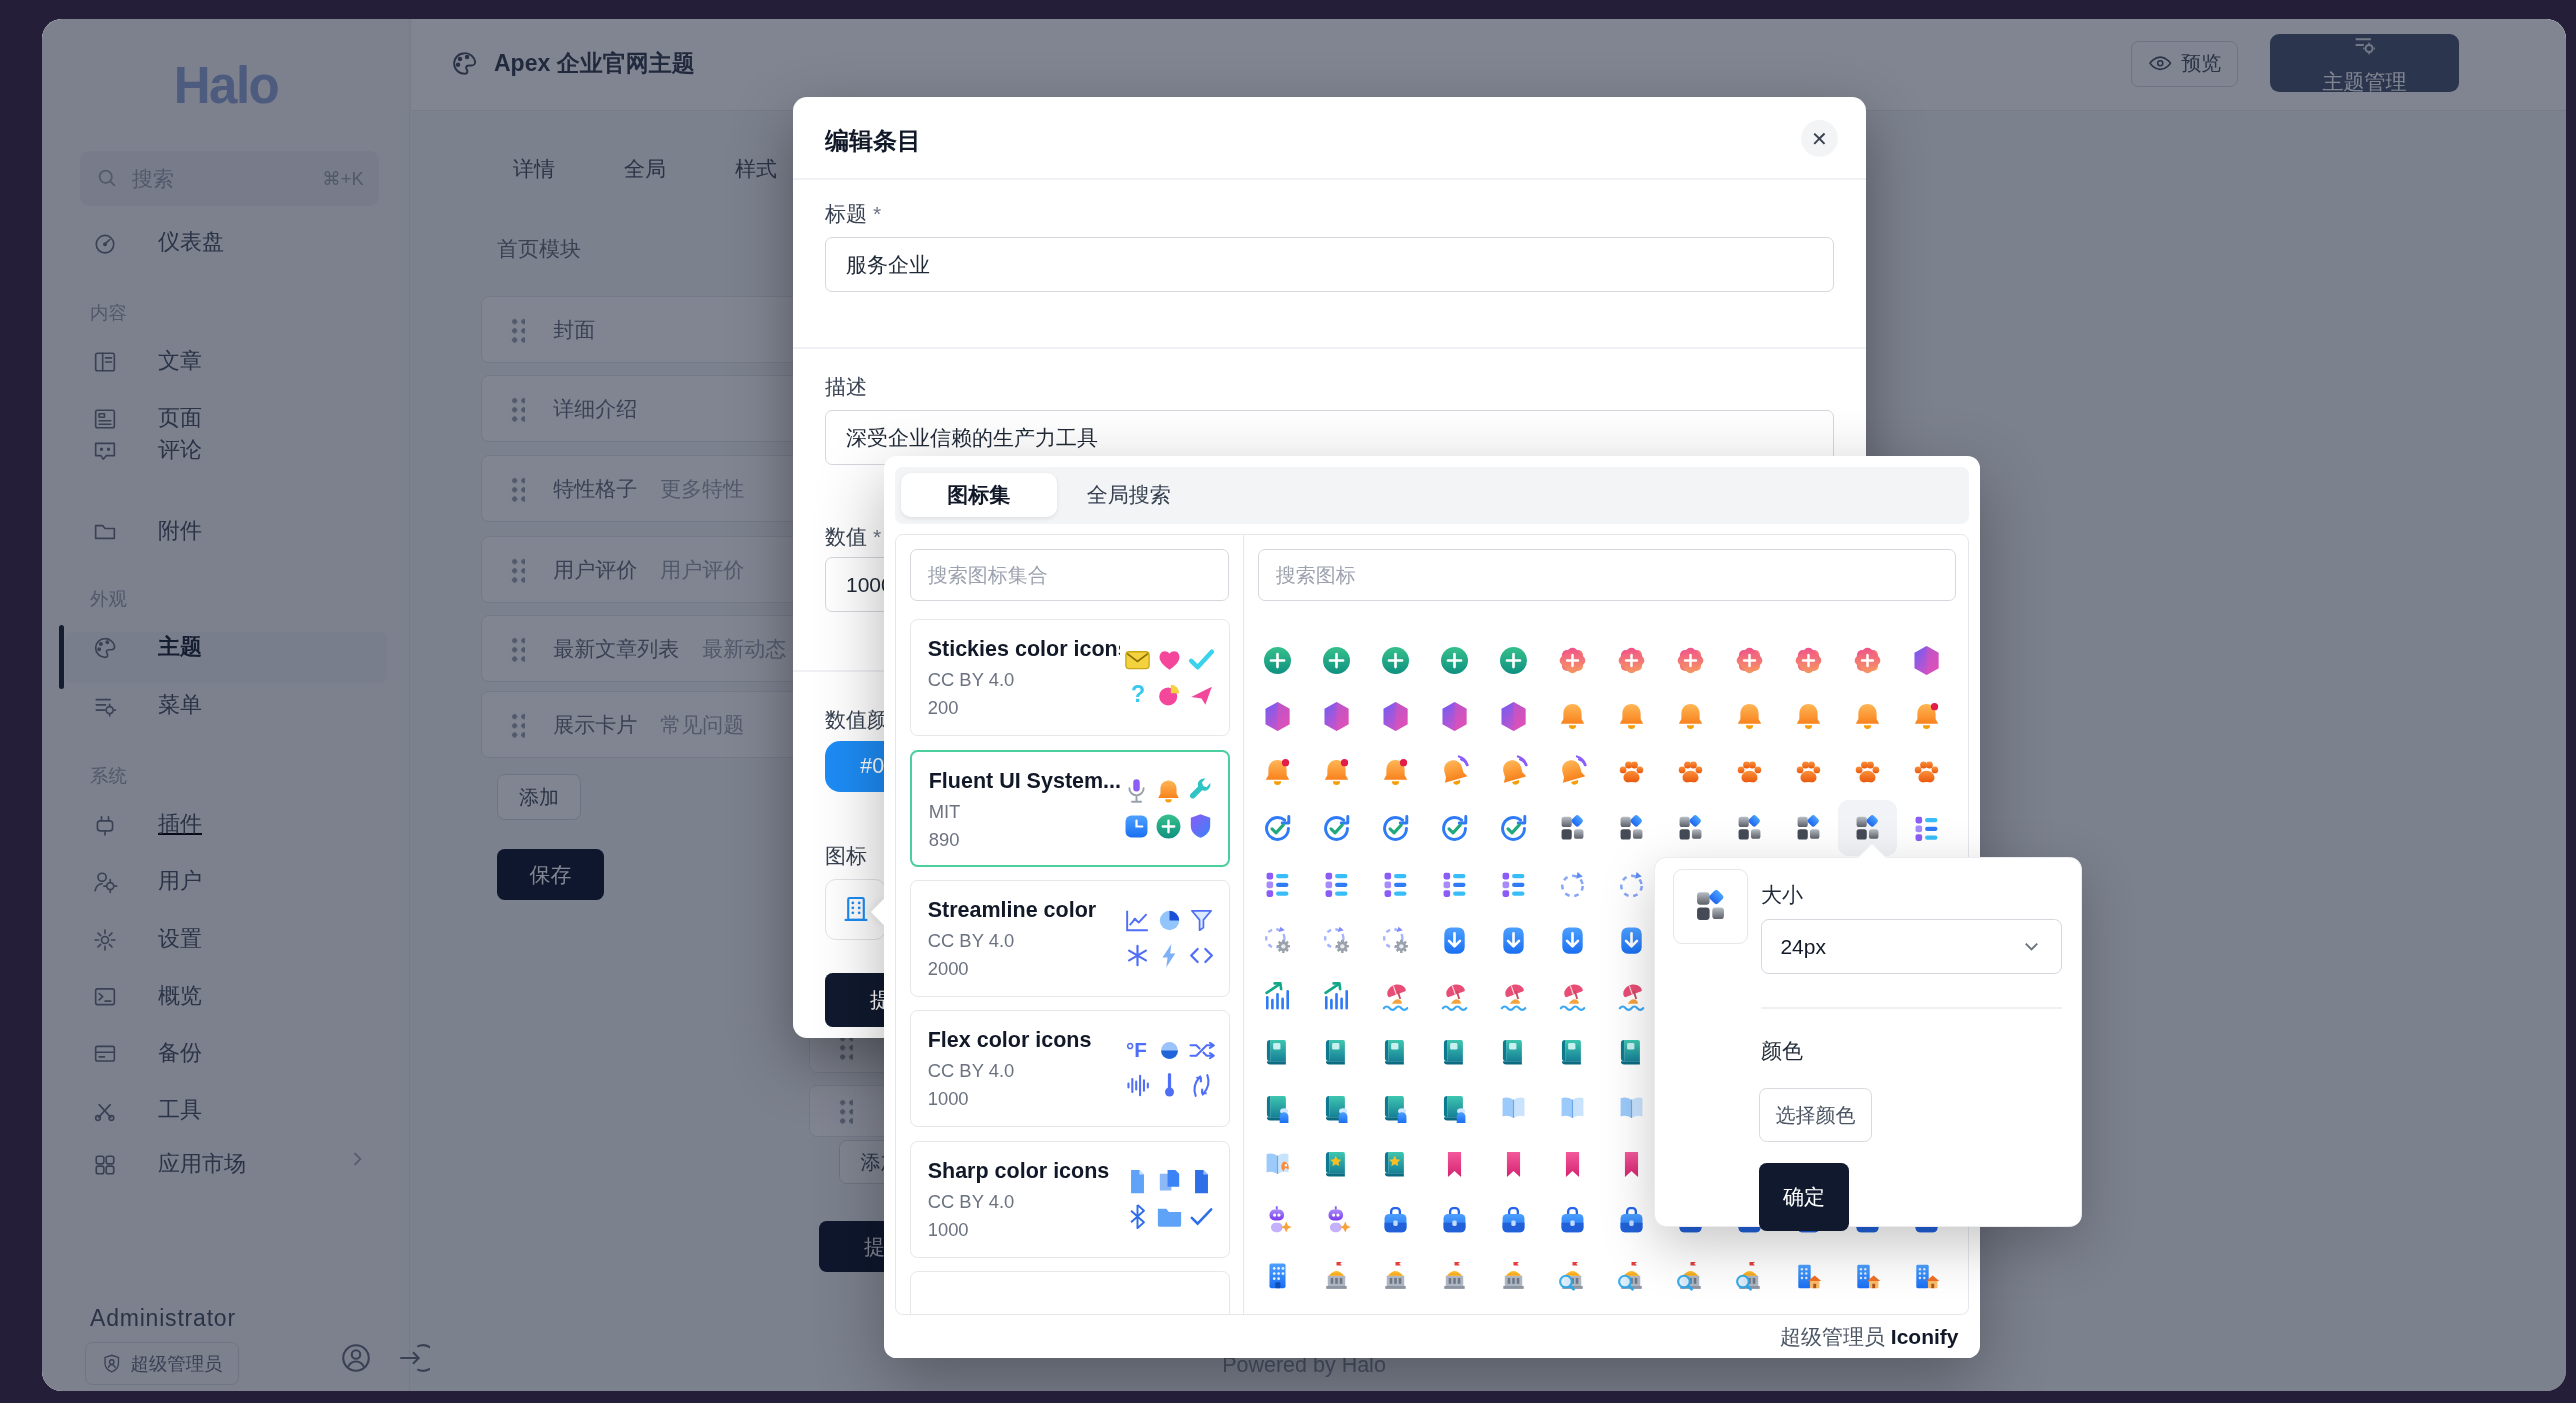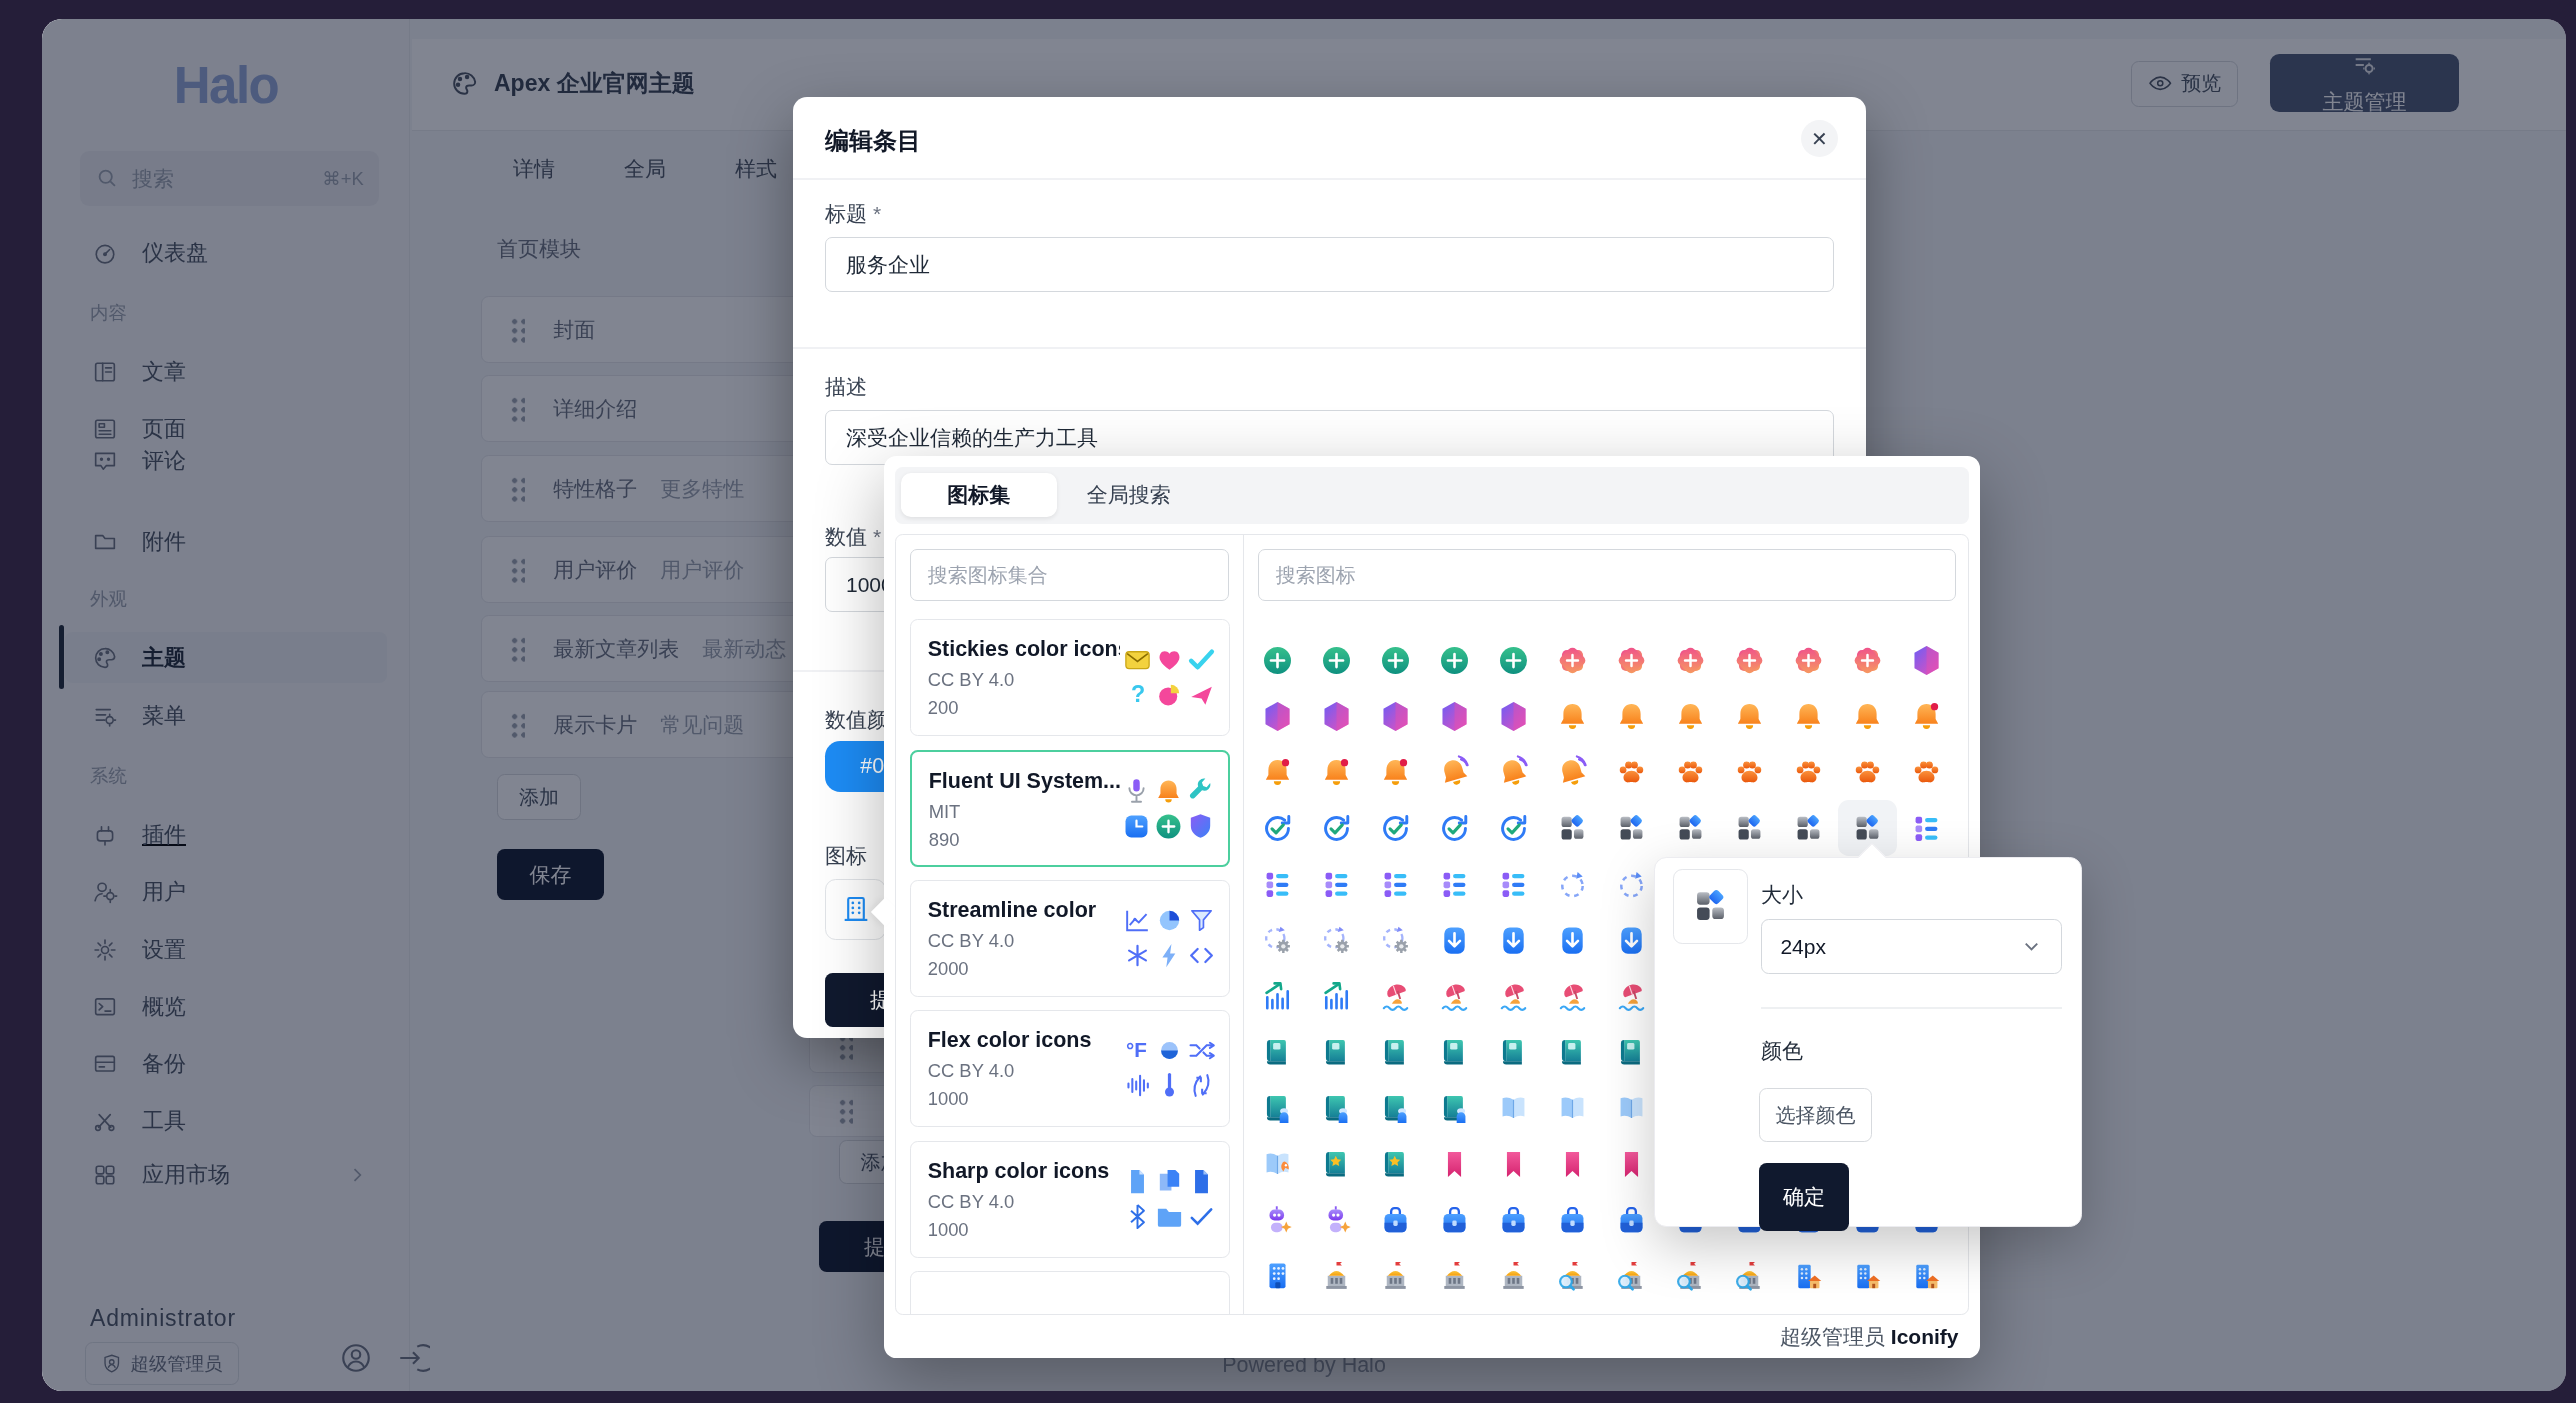--- a/index.html
+++ b/index.html
@@ -7,34 +7,34 @@
   body { font-family:"Liberation Sans","DejaVu Sans",sans-serif; background:#251e39; overflow:hidden; }
   #page { position:relative; width:2576px; height:1403px; background:#251e39; overflow:hidden; }
   .window { position:absolute; left:42px; top:19px; width:2524px; height:1372px; background:#f5f6f8; border-radius:20px; overflow:hidden; }
 
   
   .sidebar { position:absolute; left:0; top:0; width:368px; height:100%; background:#f6f6f8; border-right:1.5px solid #e8eaed; }
   .logo { position:absolute; left:0; top:37px; width:368px; text-align:center; font-size:51px; font-weight:bold; letter-spacing:-1.5px; color:#93a8d8; }
   .searchbox { position:absolute; left:38px; top:132px; width:299px; height:55px; background:#ecedf1; border-radius:9.2px; display:flex; align-items:center; padding:0 15.3px; }
   .searchbox .ph { color:#9ca3af; font-size:21px; margin-left:12.3px; flex:1; }
   .searchbox .kbd { color:#9ca3af; font-size:18.4px; }
-  .nav-item { position:absolute; left:23px; width:322px; height:51px; display:flex; align-items:center; border-radius:7.7px; }
+  .nav-item { position:absolute; left:23px; width:322px; height:51px; display:flex; align-items:flex-start; border-radius:7.7px;gap:16px; }
   .nav-item .ic { width:31px; height:31px; margin-left:24.5px; display:flex; align-items:center; justify-content:center; }
   .nav-item .lb { margin-left:21.5px; font-size:22px; color:#4b5563; flex:1; }
   .nav-item.active { background:#eef0f4; }
   .nav-item.active .lb { color:#1f2937; font-weight:bold; }
   .nav-ind { position:absolute; left:17px; width:4.6px; height:64px; border-radius:3.1px; background:#1f2937; }
   .nav-sec { position:absolute; left:48px; font-size:18.4px; color:#9ca3af; }
   .nav-chev { margin-right:20px; color:#9ca3af; }
   .user { position:absolute; left:48px; top:1286px; font-size:23px; color:#4b5563; letter-spacing:0.8px; }
   .role-badge { position:absolute; left:43px; top:1323px; height:43px; padding:0 15.3px; border:1.5px solid #dadde2; border-radius:7.7px; display:flex; align-items:center; gap:7.7px; font-size:18.4px; color:#6b7280; }
   .side-act { position:absolute; top:1322px; width:34px; height:34px; color:#6b7280; }
 
   
-  .topbar { position:absolute; left:370px; top:0; width:2154px; height:92px; background:#fff; border-bottom:1.5px solid #e8eaed;margin-top:20px; }
+  .topbar { position:absolute; left:370px; top:0; width:2154px; height:92px; background:#fff; border-bottom:1.5px solid #e8eaed; }
   .page-title { position:absolute; left:37px; top:29px; display:flex; align-items:center; gap:14px; font-size:23px; font-weight:bold; color:#374151; }
   .btn-outline { border:1.5px solid #d7dade; background:#fff; border-radius:7.7px; color:#4b5563; display:flex; align-items:center; justify-content:center; gap:9.2px; font-size:20px; }
   .btn-dark { background:#10192e; border-radius:7.7px; color:#fff; display:flex; align-items:center; justify-content:center; gap:9.2px; font-size:21px;flex-direction:column; }
   .preview-btn { position:absolute; right:328px; top:21.5px; width:107px; height:46px; }
   .manage-btn { position:absolute; right:107px; top:15.3px; width:189px; height:58px; background:#4b5874; border-radius:9.2px; }
   .pg-tab { position:absolute; top:136px; font-size:21px; color:#4b5563; }
   .sec-title { position:absolute; left:455px; top:216px; font-size:21px; color:#6b7280; }
   .mod-card { position:absolute; left:439px; width:1150px; height:67px; background:#fff; border:1.5px solid #e5e7eb; border-radius:7.7px; display:flex; align-items:center; }
   .dots { width:15.3px; height:26px; margin-left:28px;
           background:radial-gradient(circle,#9ca3af 2.3px,transparent 2.8px); background-size:9.2px 9.2px; }

